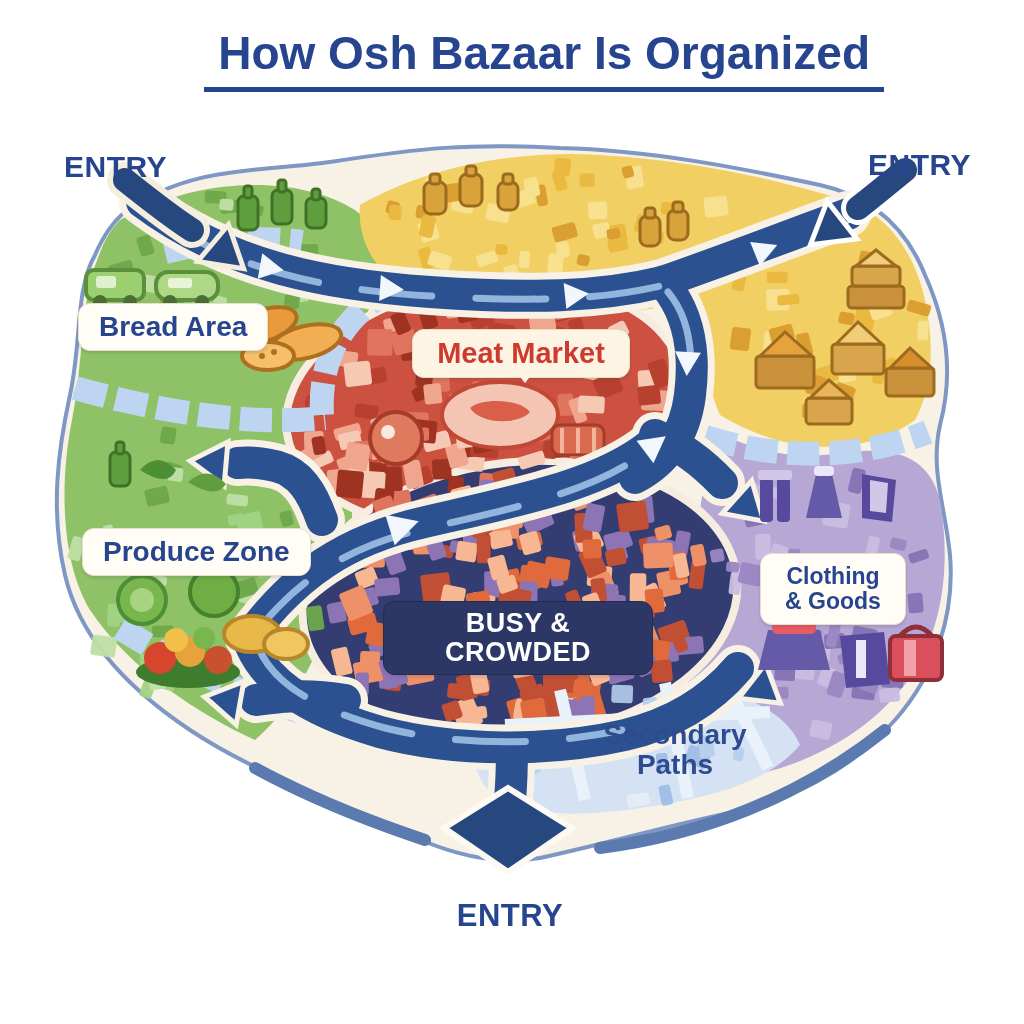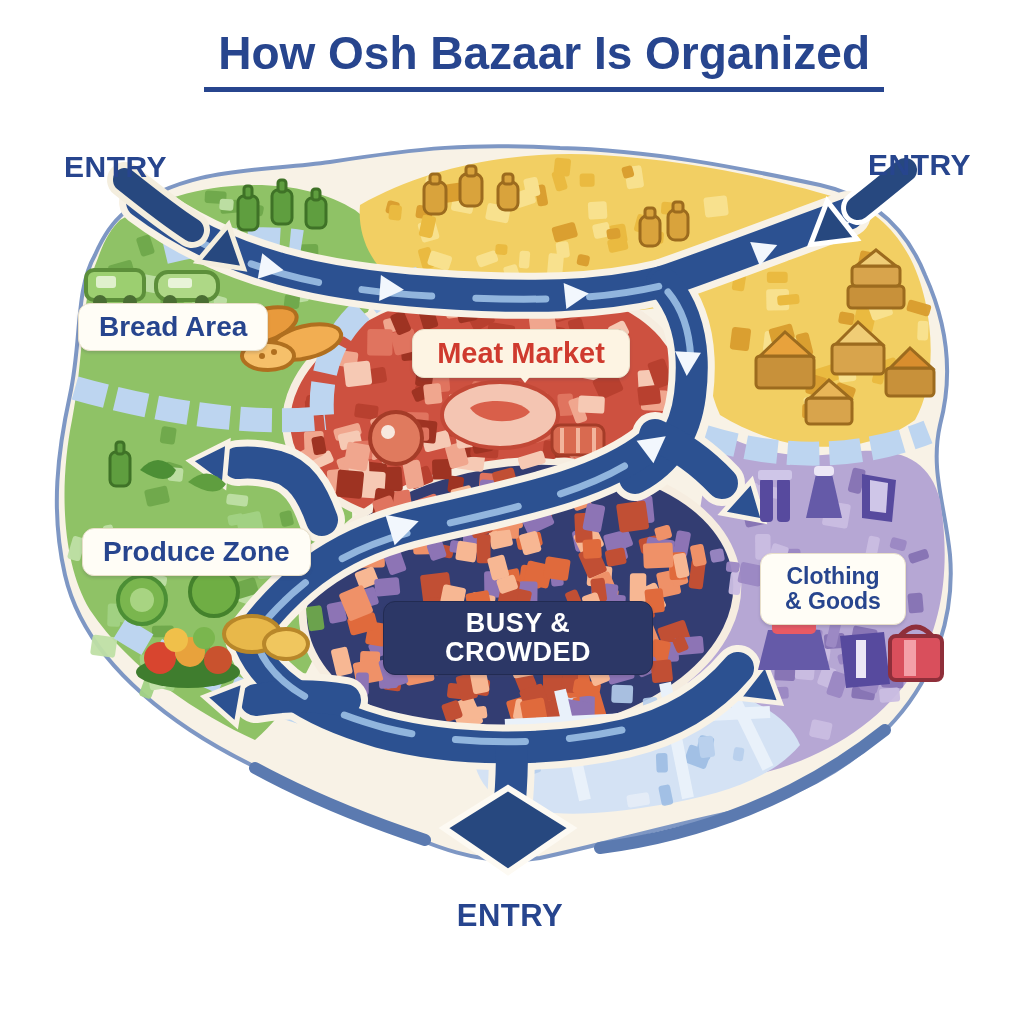--- a/index.html
+++ b/index.html
@@ -799,14 +799,18 @@
 
   <div class="zone-label lbl-busy">BUSY &amp; CROWDED</div>
 
   <div class="zone-label lbl-produce">Produce Zone</div>
 
   <div class="zone-label lbl-clothing">
     <span>Clothing</span>
     <span>&amp; Goods</span>
   </div>
 
+  <div class="zone-label lbl-secondary">
+    <span>Secondary</span>
+    <span>Paths</span>
+  </div>
 
 </div>
 
 </body></html>

